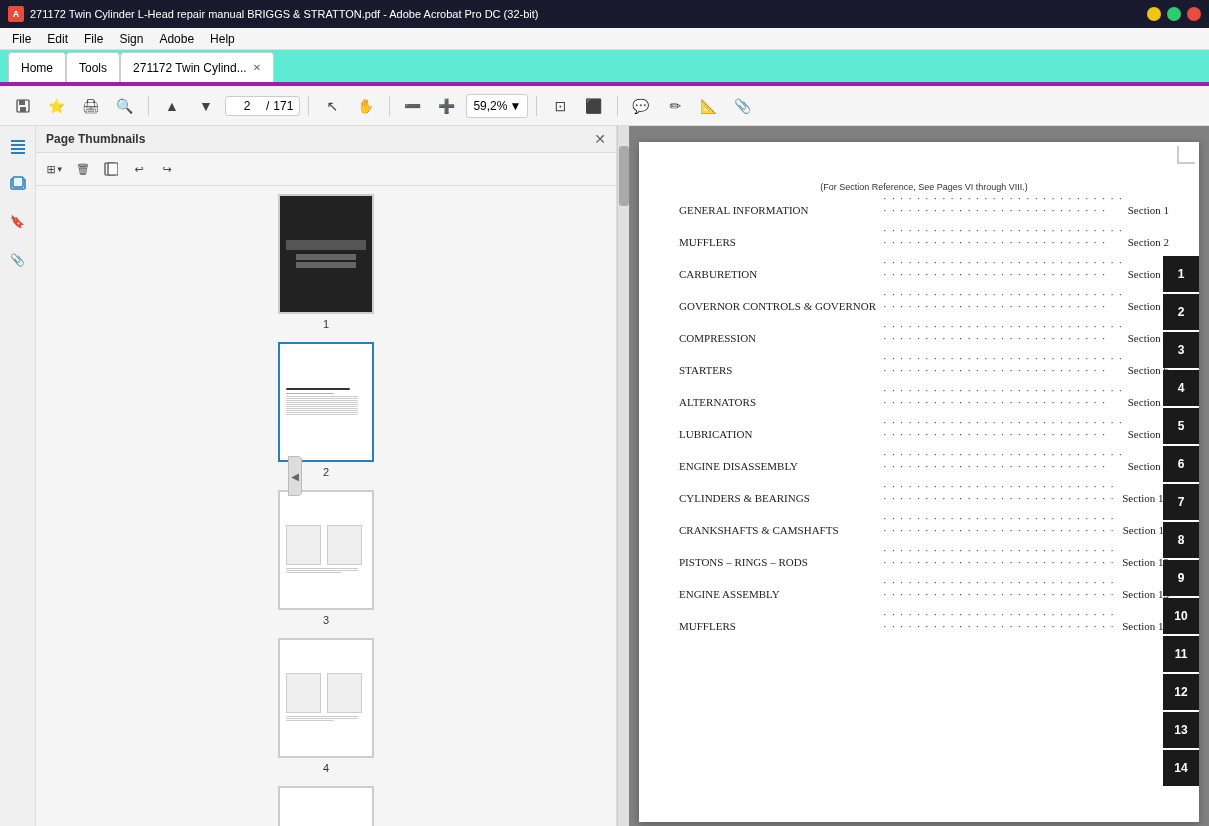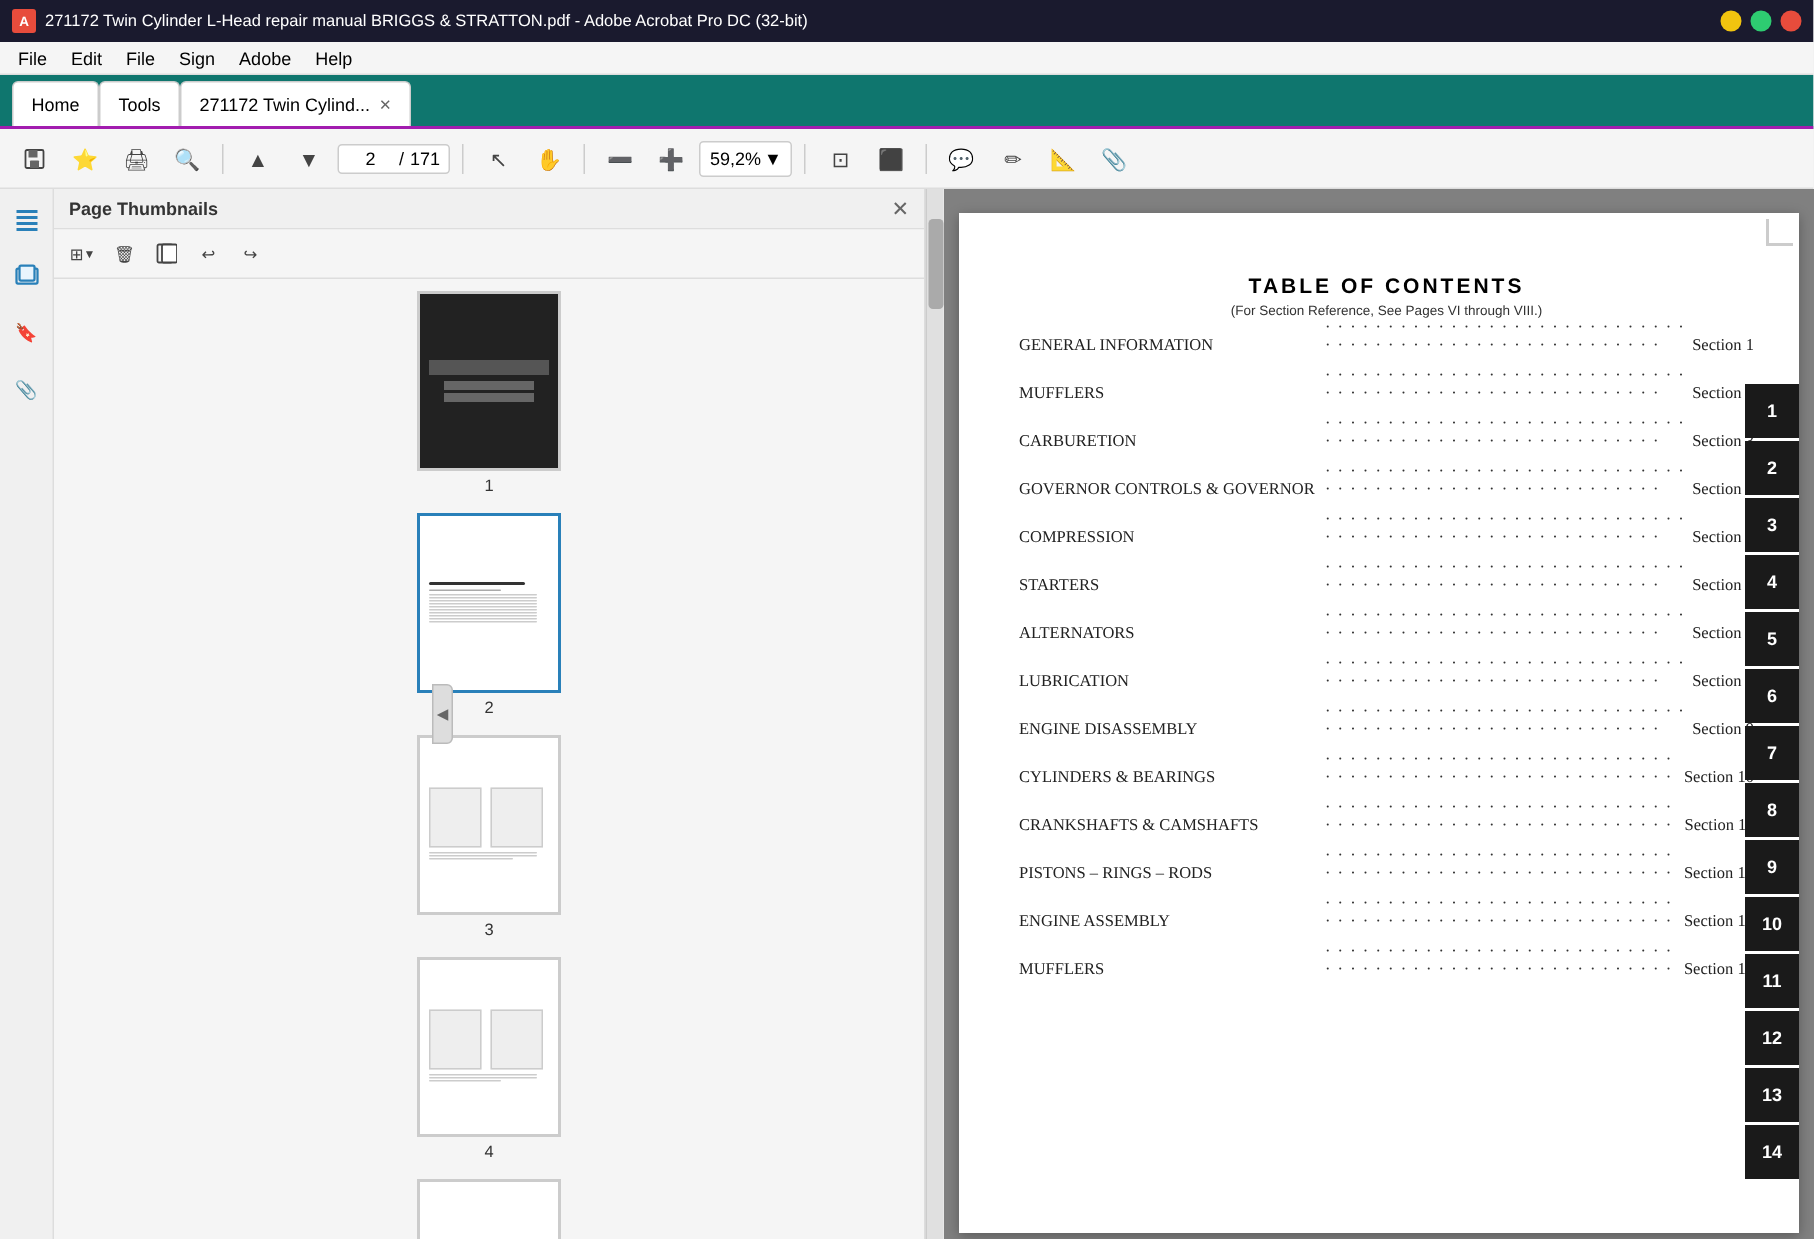--- a/index.html
+++ b/index.html
@@ -38,25 +38,25 @@
     }
     .menu-item {
       padding: 2px 8px;
       cursor: pointer;
       border-radius: 2px;
     }
 
     
     .tab-bar {
       height: 36px;
-      background: #0f766e;
+      background: #5eead4;
       display: flex;
       align-items: flex-end;
       padding: 0 8px;
-      border-bottom: 2px solid #a21caf;
+      border-bottom: 4px solid #a21caf;
     }
     .tab {
       height: 30px;
       padding: 0 12px;
       display: flex;
       align-items: center;
       gap: 6px;
       background: #e8e8e8;
       border: 1px solid transparent;
       border-bottom: none;
@@ -484,21 +484,20 @@
     <div class="side-scroll-thumb"></div>
   </div>
 
   <div class="collapse-btn">◀</div>
 
   <div class="pdf-area">
     <div style="position:relative;">
       <div class="pdf-page">
         <div class="pdf-corner"></div>
 
-        <div class="toc-title">TABLE OF CONTENTS</div>
         <div class="toc-subtitle">(For Section Reference, See Pages VI through VIII.)</div>
 
         <div id="toc-entries">
             <div class="toc-row">
       <span class="toc-label">GENERAL INFORMATION</span>
       <span class="toc-dots">· · · · · · · · · · · · · · · · · · · · · · · · · · · · · · · · · · · · · · · · · · · · · · · · · · · · · · · ·</span>
       <span class="toc-section">Section 1</span>
     </div>
             <div class="toc-row">
       <span class="toc-label">MUFFLERS</span>

